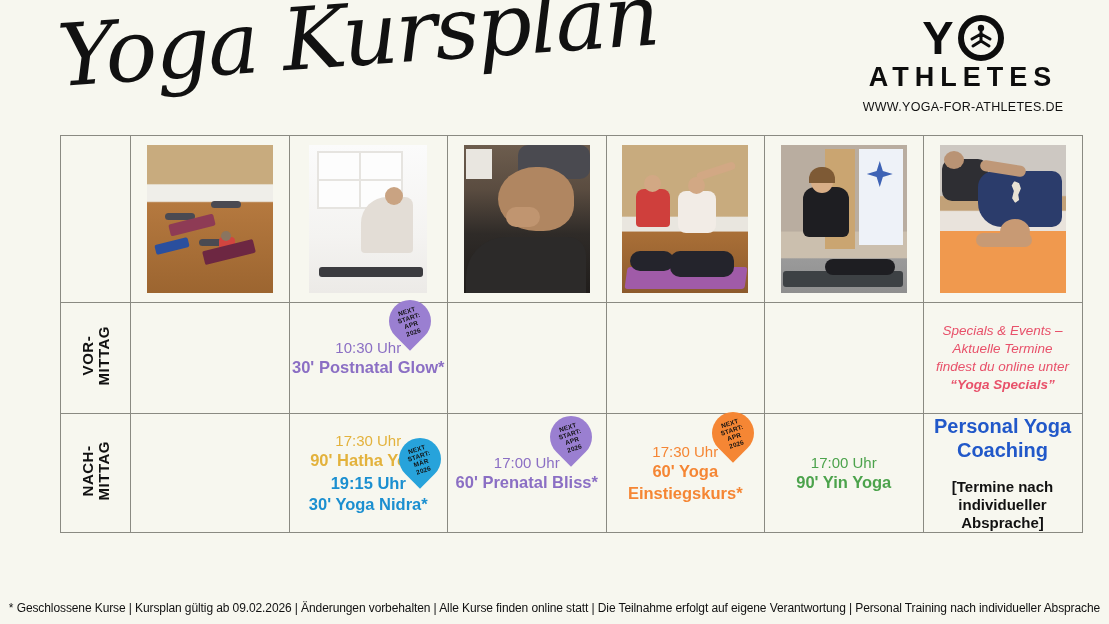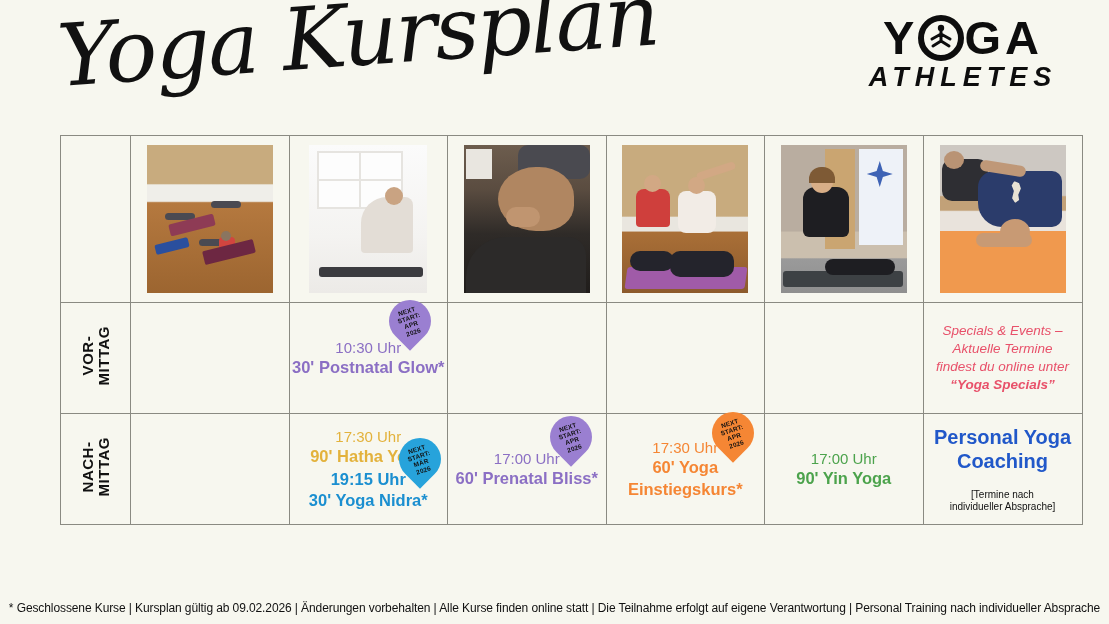--- a/index.html
+++ b/index.html
@@ -31,21 +31,21 @@
   .logo-yoga{
     font-family:"Liberation Sans",sans-serif;
     font-weight:bold;font-size:47px;letter-spacing:4px;
     color:#0d0d0d;line-height:1;
     display:flex;justify-content:center;align-items:center;
   }
   .logo-yoga .oo{position:relative;display:inline-block;width:46px;height:46px;}
   .logo-yoga .oo svg{position:absolute;left:0;top:0;}
   .logo-ath{
     font-family:"Liberation Sans",sans-serif;
-    font-style:italic;font-weight:bold;
+    font-weight:bold;
     font-size:27px;letter-spacing:6px;color:#0d0d0d;
     margin-top:3px;line-height:1;
   }
   .logo-url{
     font-family:"Liberation Sans",sans-serif;
     font-size:12.5px;letter-spacing:.3px;color:#111;margin-top:9px;
   }
 
   
   table.sched{
@@ -96,21 +96,21 @@
   .entry .n{font-size:16.5px;font-weight:bold;}
   .entry + .entry{margin-top:2px;}
 
   .specials{
     font-style:italic;font-size:13.5px;line-height:1.35;color:#E8516A;
     padding:0 8px;
   }
   .specials .bq{font-weight:bold;}
 
   .coach{font-weight:bold;font-size:20px;color:#2158C9;line-height:1.2;}
-  .coach-sub{font-weight:normal;font-size:10px;color:#111;line-height:1.2;margin-top:16px;}
+  .coach-sub{font-weight:bold;font-size:15px;color:#111;line-height:1.2;margin-top:16px;}
 
   
   .badge{
     position:absolute;width:42px;height:42px;
     border-radius:50% 50% 50% 0;
     transform:rotate(-45deg);
     display:flex;align-items:center;justify-content:center;
   }
   .badge .btxt{
     transform:rotate(45deg) rotate(-18deg);
@@ -192,23 +192,23 @@
   <div class="logo-block">
     <div class="logo-yoga">
       <span>Y</span>
       <span class="oo">
         <svg width="46" height="46" viewBox="0 0 46 46">
           <circle cx="23" cy="23" r="20" fill="none" stroke="#0d0d0d" stroke-width="6"></circle>
           <circle cx="23" cy="13" r="3.2" fill="#0d0d0d"></circle>
           <path d="M23 16 L23 26 M23 19 L14 24 M23 19 L32 24 M23 26 L15 31 M23 26 L31 31" stroke="#0d0d0d" stroke-width="3" fill="none" stroke-linecap="round"></path>
         </svg>
       </span>
-      <span>GA</span>
     </div>
     <div class="logo-ath">ATHLETES</div>
+    <div class="logo-url">WWW.YOGA-FOR-ATHLETES.DE</div>
   </div>
 
   <table class="sched">
     <colgroup>
       <col class="c-side">
         <col class="c-day">
         <col class="c-day">
         <col class="c-day">
       <col class="c-day">
         <col class="c-day">

